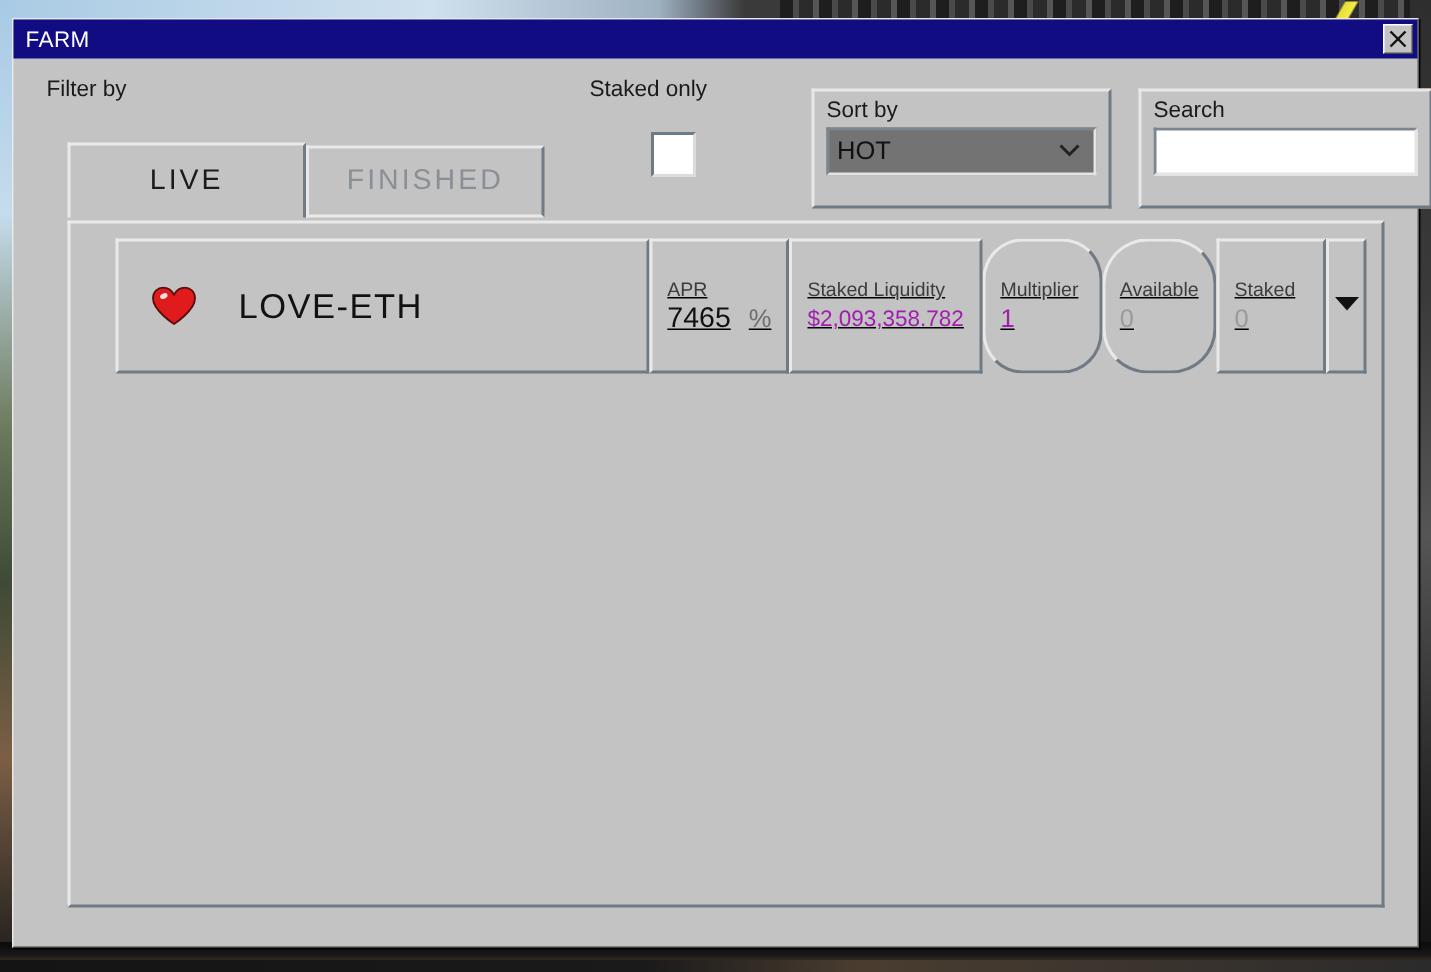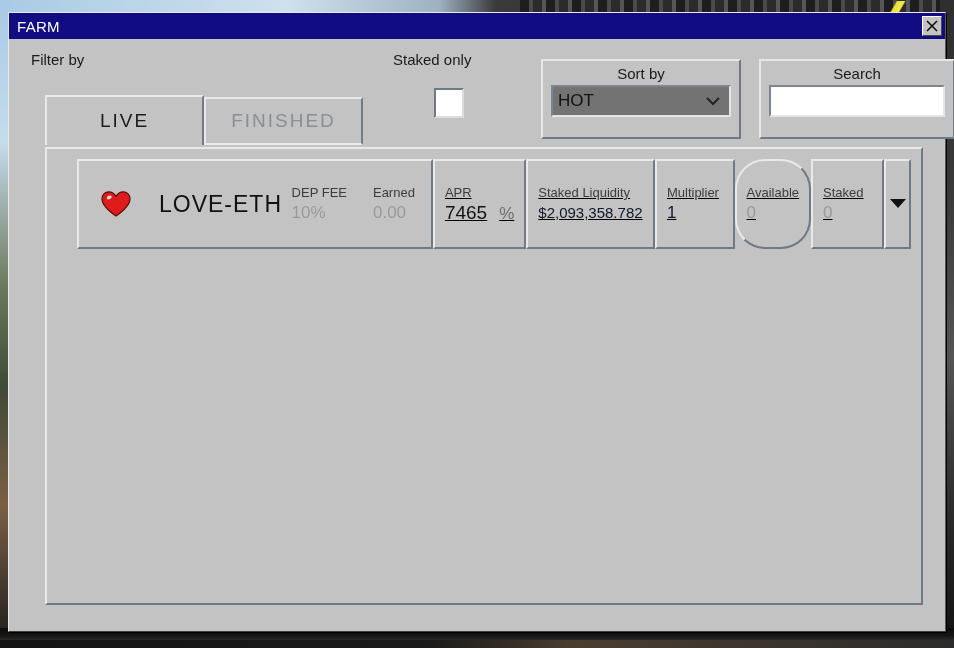--- a/index.html
+++ b/index.html
@@ -179,21 +179,20 @@
     border: 2px solid #e7e7e7;
     border-right-color: #6f7a84;
     border-bottom-color: #6f7a84;
     box-sizing: border-box;
     padding: 4px 8px 8px 8px;
   }
   .groupbox-legend {
     font-size: 15px;
     color: #1a1a1a;
     margin-bottom: 3px;
-    text-align: center;
   }
   #sortby-group {
     left: 518px;
     top: 8px;
     width: 200px;
     height: 80px;
   }
   #search-group {
     left: 736px;
     top: 8px;
@@ -281,21 +280,21 @@
     color: #3c3c3c;
     line-height: 18px;
     white-space: nowrap;
   }
   .cell-value {
     font-size: 17px;
     color: #9a9a9a;
     line-height: 22px;
     white-space: nowrap;
   }
-  .cell-value.strong { color: #0f172a; }
+  .cell-value.strong { color: #a21caf; }
   .cell-value.small { font-size: 15px; }
 
   #cell-pair-main { width: 430px; }
   .pair-inner {
     display: flex;
     align-items: center;
     width: 100%;
     height: 100%;
   }
   .heart-icon {
@@ -319,21 +318,21 @@
     padding-right: 6px;
   }
   .stat { display: flex; flex-direction: column; }
 
   #cell-apr { width: 94px; }
   .apr-line { display: flex; align-items: baseline; gap: 12px; }
   .apr-num { font-size: 19px; color: #111; }
   .apr-pct { font-size: 17px; color: #6e6e6e; }
 
   #cell-liquidity { width: 152px; }
-  #cell-multiplier { width: 92px; }
+  #cell-multiplier { width: 92px; border-radius: 27px; }
   #cell-available { width: 88px; border-radius: 30px; }
   #cell-staked { width: 84px; }
 
   #cell-expand {
     width: 32px;
     justify-content: center;
     padding: 0;
     cursor: pointer;
   }
   .caret-down { display: block; }
@@ -407,30 +406,20 @@
           <div class="cell" id="cell-pair-main">
             <div class="pair-inner">
               <span class="heart-icon">
                 <svg width="30" height="26" viewBox="0 0 30 26">
                   <path d="M15 25 C15 25 1 16 1 8 C1 3.2 4.4 0.8 7.8 0.8 C11 0.8 13.6 3 15 5.4 C16.4 3 19 0.8 22.2 0.8 C25.6 0.8 29 3.2 29 8 C29 16 15 25 15 25 Z" fill="#e01b1b" stroke="#5a0b0b" stroke-width="1.2"></path>
                   <ellipse cx="8.2" cy="6.4" rx="2.6" ry="1.7" fill="#ffffff" opacity="0.85" transform="rotate(-25 8.2 6.4)"></ellipse>
                 </svg>
               </span>
               <span class="pair-name">LOVE-ETH</span>
 
-              <div class="inline-stats">
-                <div class="stat">
-                  <span class="cell-label">DEP FEE</span>
-                  <span class="cell-value">10%</span>
-                </div>
-                <div class="stat">
-                  <span class="cell-label">Earned</span>
-                  <span class="cell-value">0.00</span>
-                </div>
-              </div>
             </div>
           </div>
 
           <div class="cell" id="cell-apr">
             <div class="cell-pair">
               <span class="cell-label">APR</span>
               <span class="apr-line">
                 <span class="apr-num">7465</span>
                 <span class="apr-pct">%</span>
               </span>

